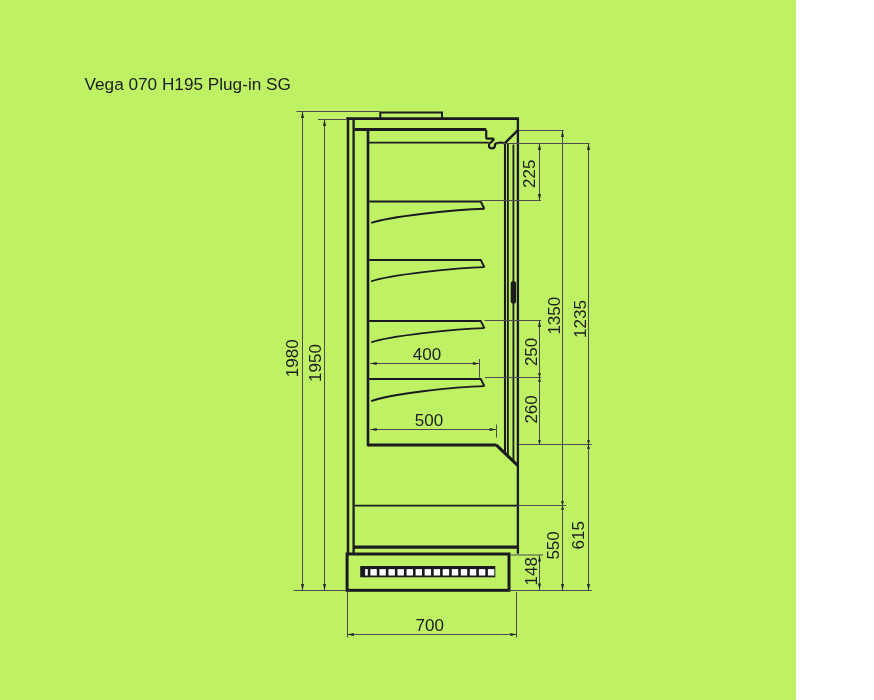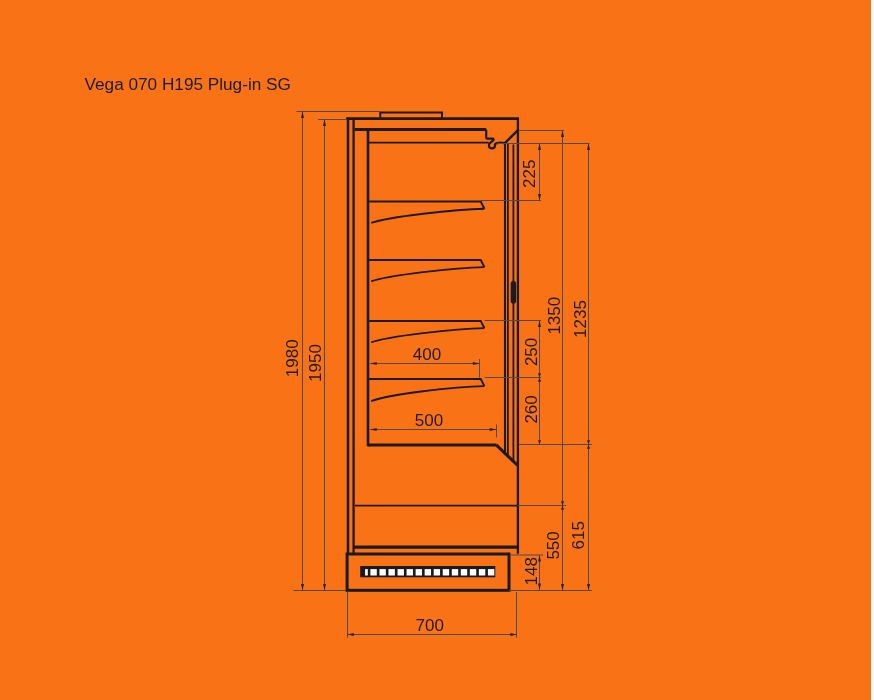--- a/index.html
+++ b/index.html
@@ -1,16 +1,16 @@
 <!DOCTYPE html>
 <html><head>
 <meta charset="utf-8">
 <style>
   html,body{margin:0;padding:0;background:#ffffff;}
-  .wrap{width:871px;height:700px;position:relative;background:#f97316;overflow:hidden;opacity:0.999;}
+  .wrap{width:796px;height:700px;position:relative;background:#bef264;overflow:hidden;opacity:0.999;}
   svg{position:absolute;left:0;top:0;transform:translateZ(0);will-change:transform;}
   text{font-family:"Liberation Sans",sans-serif;fill:#1c1c21;}
   .dim{font-size:17px;}
   .ttl{font-size:17.2px;}
   .o{stroke:#1a1a1f;fill:none;}
   .d{stroke:#4b4b50;stroke-width:1;fill:none;}
   .a{fill:#222227;stroke:none;}
 </style>
 </head>
 <body>

